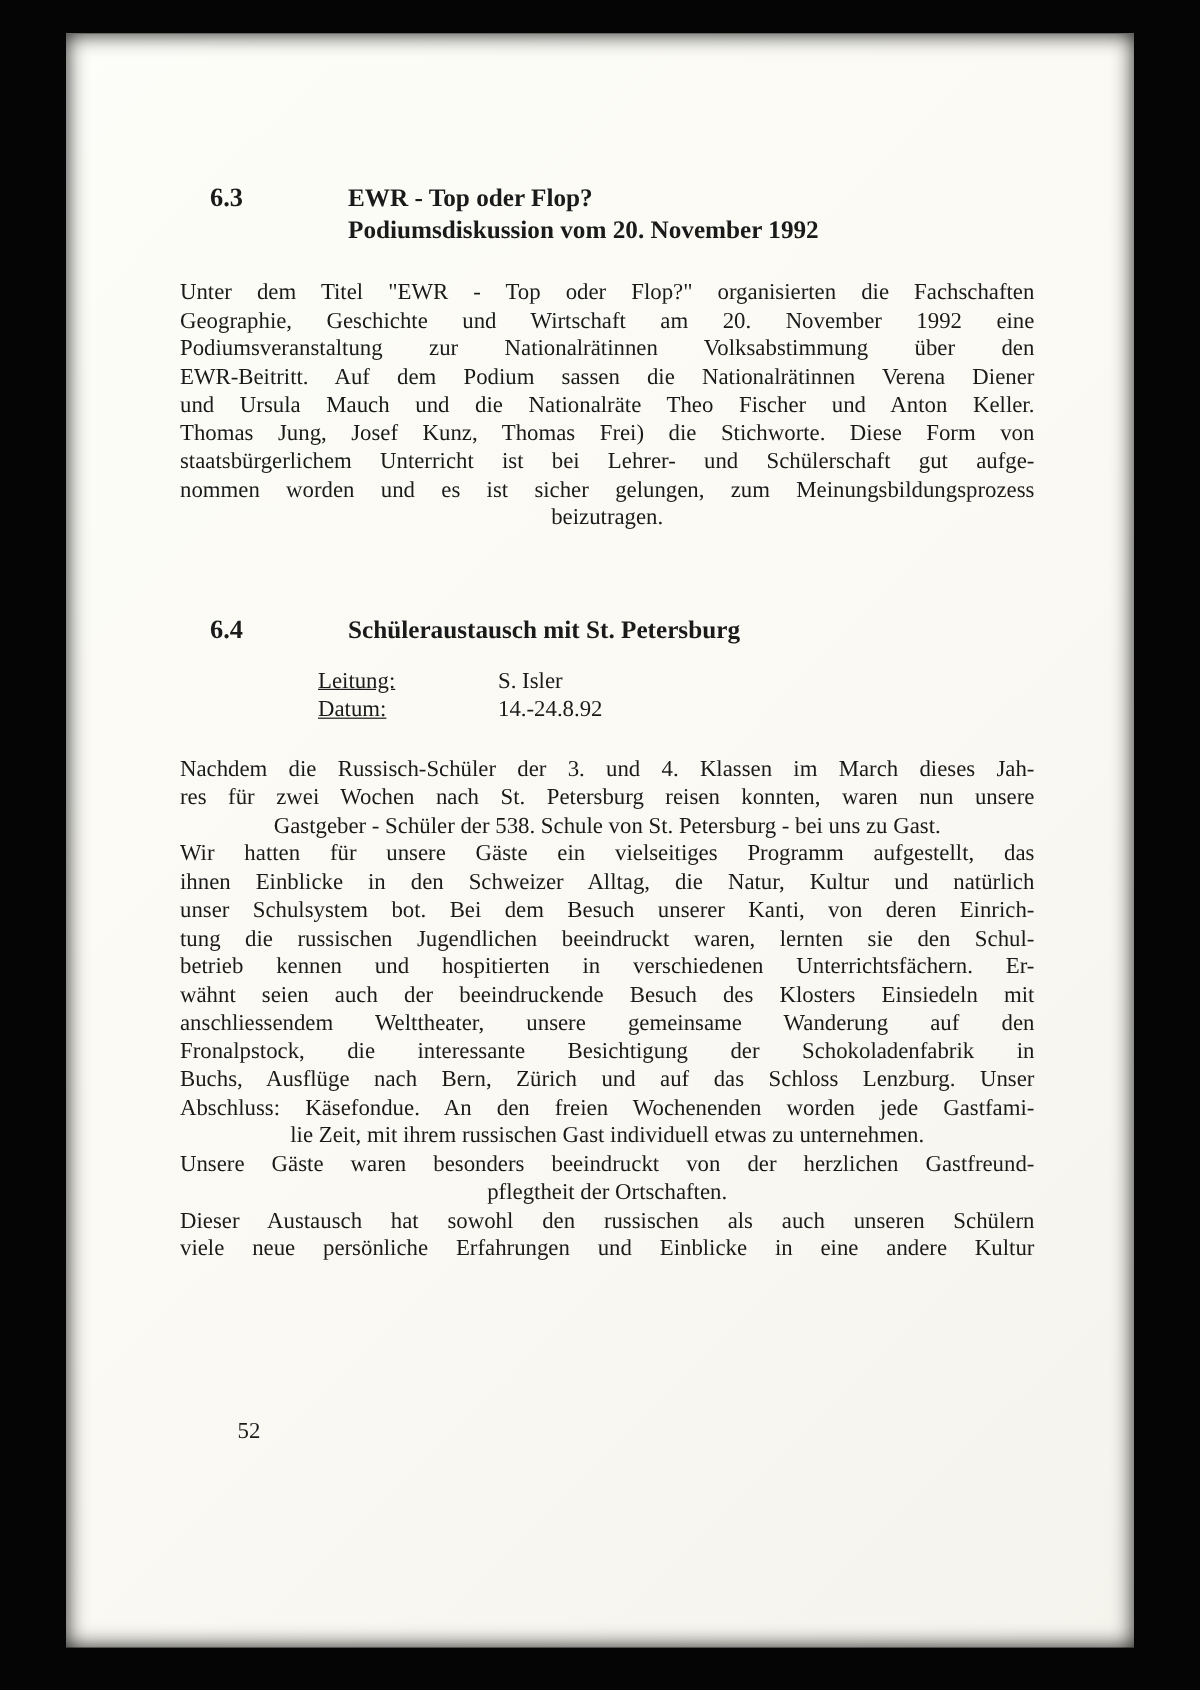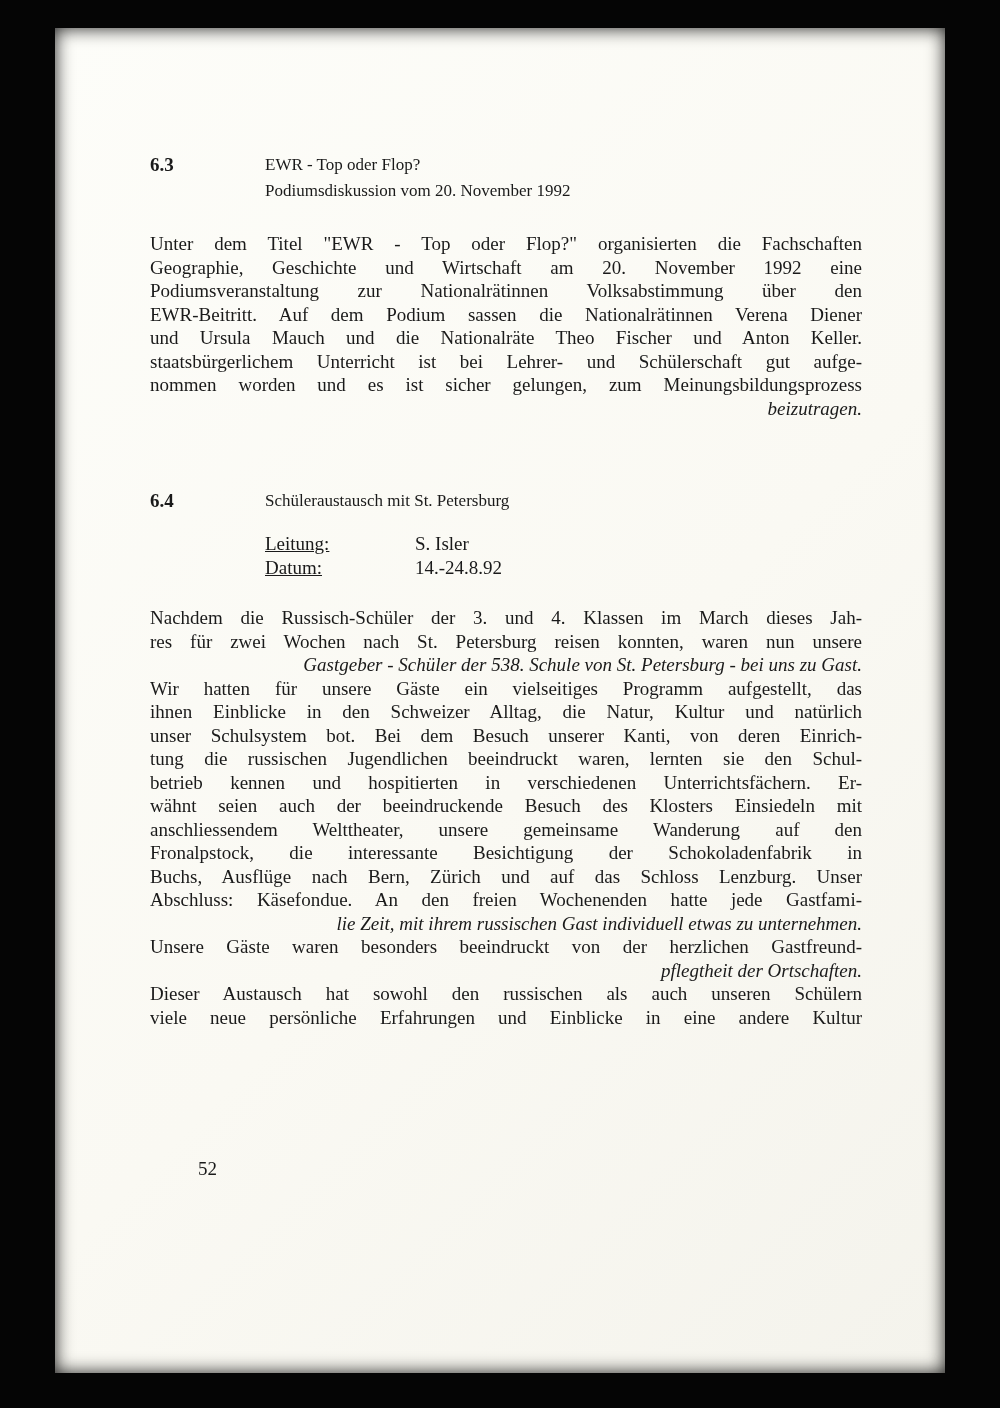--- a/index.html
+++ b/index.html
@@ -21,44 +21,45 @@
     overflow: hidden;
   }
   .content {
     padding: 124px 83px 0 95px;
     color: #1a1a1a;
   }
   .heading-row { display: flex; }
   .sec-num {
     flex: 0 0 115px;
     font-weight: bold;
-    font-size: 19px;
+    font-size: 22px;
     line-height: 26px;
+    margin-left: 25px;
   }
   .sec-title {
-    font-weight: normal;
-    font-size: 17px;
+    font-weight: bold;
+    font-size: 21px;
     line-height: 26px;
   }
   .para {
     font-size: 19px;
     line-height: 23.5px;
   }
   .sec-63 .para { margin-top: 28px; }
   .sec-64 { margin-top: 68px; }
   .meta {
     margin-top: 18px;
     margin-left: 115px;
     font-size: 19px;
     line-height: 24px;
   }
   .meta-label { display: inline-block; width: 150px; text-decoration: underline; }
   .para-group { margin-top: 26px; }
   .jline { text-align: justify; text-align-last: justify; }
-  .lline { text-align: right; font-style: italic; }
+  .lline { text-align: center; }
   .page-number {
     margin-top: 128px;
     font-size: 19px;
     line-height: 24px;
     margin-left: 48px;
   }
 </style>
 </head>
 <body>
 
@@ -72,20 +73,21 @@
           <div>EWR - Top oder Flop?</div>
           <div>Podiumsdiskussion vom 20. November 1992</div>
         </div>
       </div>
       <div class="para">
           <div class="jline">Unter dem Titel "EWR - Top oder Flop?" organisierten die Fachschaften</div>
           <div class="jline">Geographie, Geschichte und Wirtschaft am 20. November 1992 eine</div>
           <div class="jline">Podiumsveranstaltung zur Nationalrätinnen Volksabstimmung über den</div>
           <div class="jline">EWR-Beitritt. Auf dem Podium sassen die Nationalrätinnen Verena Diener</div>
           <div class="jline">und Ursula Mauch und die Nationalräte Theo Fischer und Anton Keller.</div>
+          <div class="jline">Thomas Jung, Josef Kunz, Thomas Frei) die Stichworte. Diese Form von</div>
           <div class="jline">staatsbürgerlichem Unterricht ist bei Lehrer- und Schülerschaft gut aufge-</div>
           <div class="jline">nommen worden und es ist sicher gelungen, zum Meinungsbildungsprozess</div>
           <div class="lline">beizutragen.</div>
         </div>
     </section>
 
     <section class="sec-64">
       <div class="heading-row">
         <div class="sec-num">6.4</div>
         <div class="sec-title">
@@ -111,21 +113,21 @@
         <div class="para">
             <div class="jline">Wir hatten für unsere Gäste ein vielseitiges Programm aufgestellt, das</div>
             <div class="jline">ihnen Einblicke in den Schweizer Alltag, die Natur, Kultur und natürlich</div>
             <div class="jline">unser Schulsystem bot. Bei dem Besuch unserer Kanti, von deren Einrich-</div>
             <div class="jline">tung die russischen Jugendlichen beeindruckt waren, lernten sie den Schul-</div>
             <div class="jline">betrieb kennen und hospitierten in verschiedenen Unterrichtsfächern. Er-</div>
             <div class="jline">wähnt seien auch der beeindruckende Besuch des Klosters Einsiedeln mit</div>
             <div class="jline">anschliessendem Welttheater, unsere gemeinsame Wanderung auf den</div>
             <div class="jline">Fronalpstock, die interessante Besichtigung der Schokoladenfabrik in</div>
             <div class="jline">Buchs, Ausflüge nach Bern, Zürich und auf das Schloss Lenzburg. Unser</div>
-            <div class="jline">Abschluss: Käsefondue. An den freien Wochenenden hatte jede Gastfami-</div>
+            <div class="jline">Abschluss: Käsefondue. An den freien Wochenenden worden jede Gastfami-</div>
             <div class="lline">lie Zeit, mit ihrem russischen Gast individuell etwas zu unternehmen.</div>
           </div>
         <div class="para">
             <div class="jline">Unsere Gäste waren besonders beeindruckt von der herzlichen Gastfreund-</div>
             <div class="lline">pflegtheit der Ortschaften.</div>
           </div>
         <div class="para">
             <div class="jline">Dieser Austausch hat sowohl den russischen als auch unseren Schülern</div>
             <div class="jline">viele neue persönliche Erfahrungen und Einblicke in eine andere Kultur</div>
           </div>

